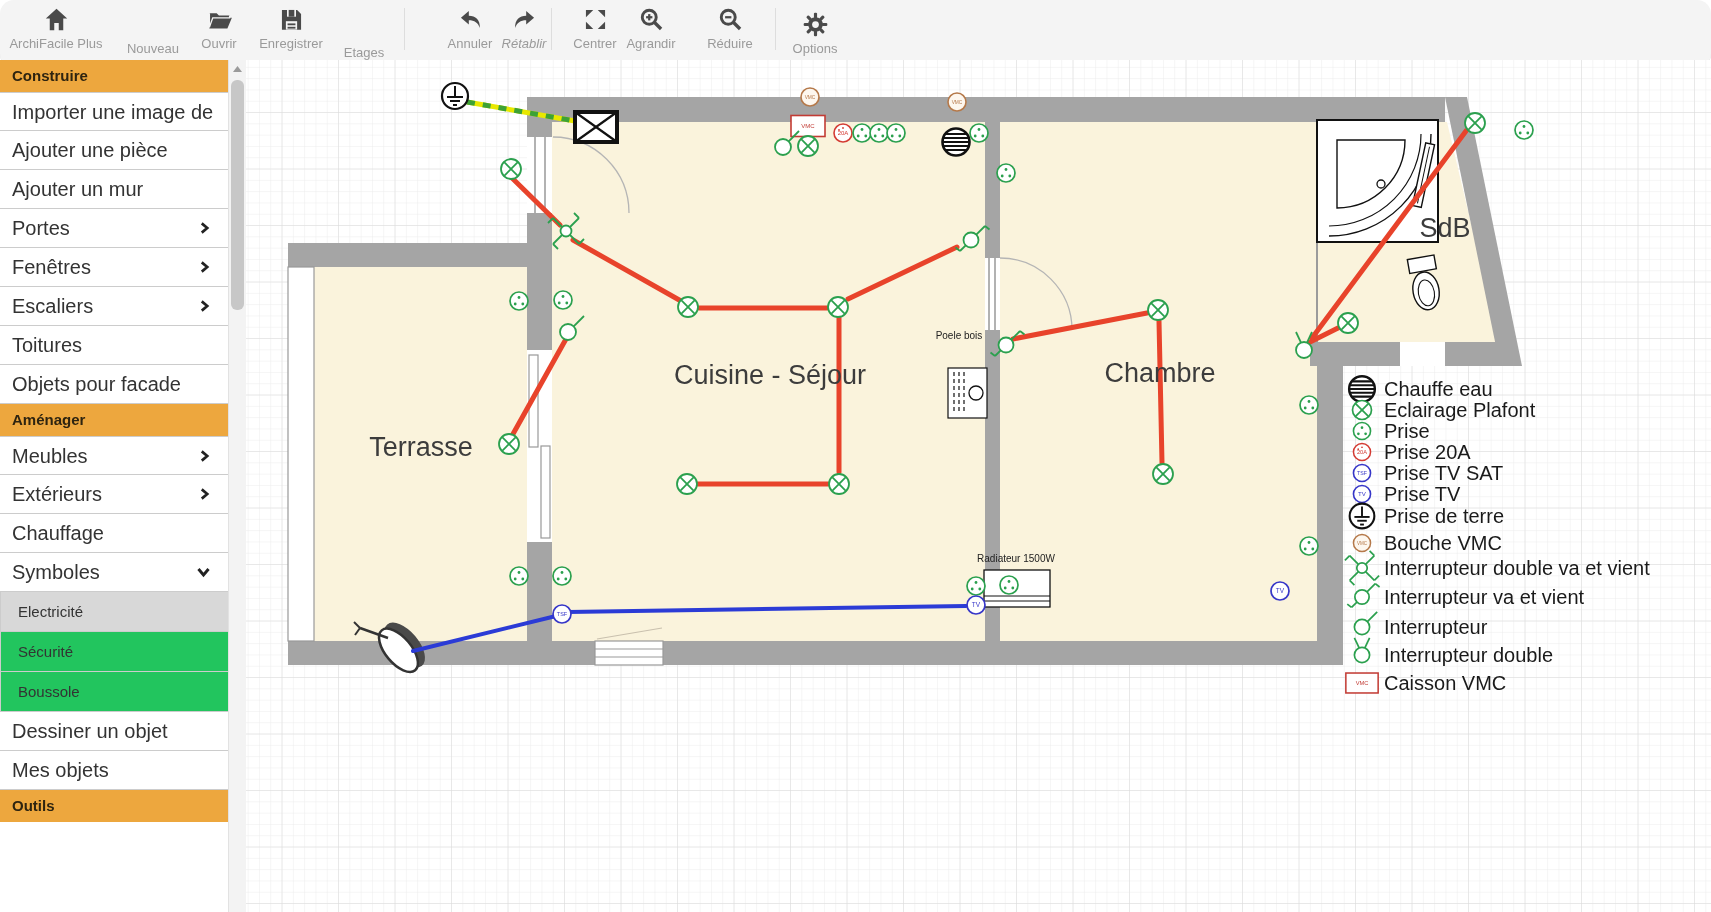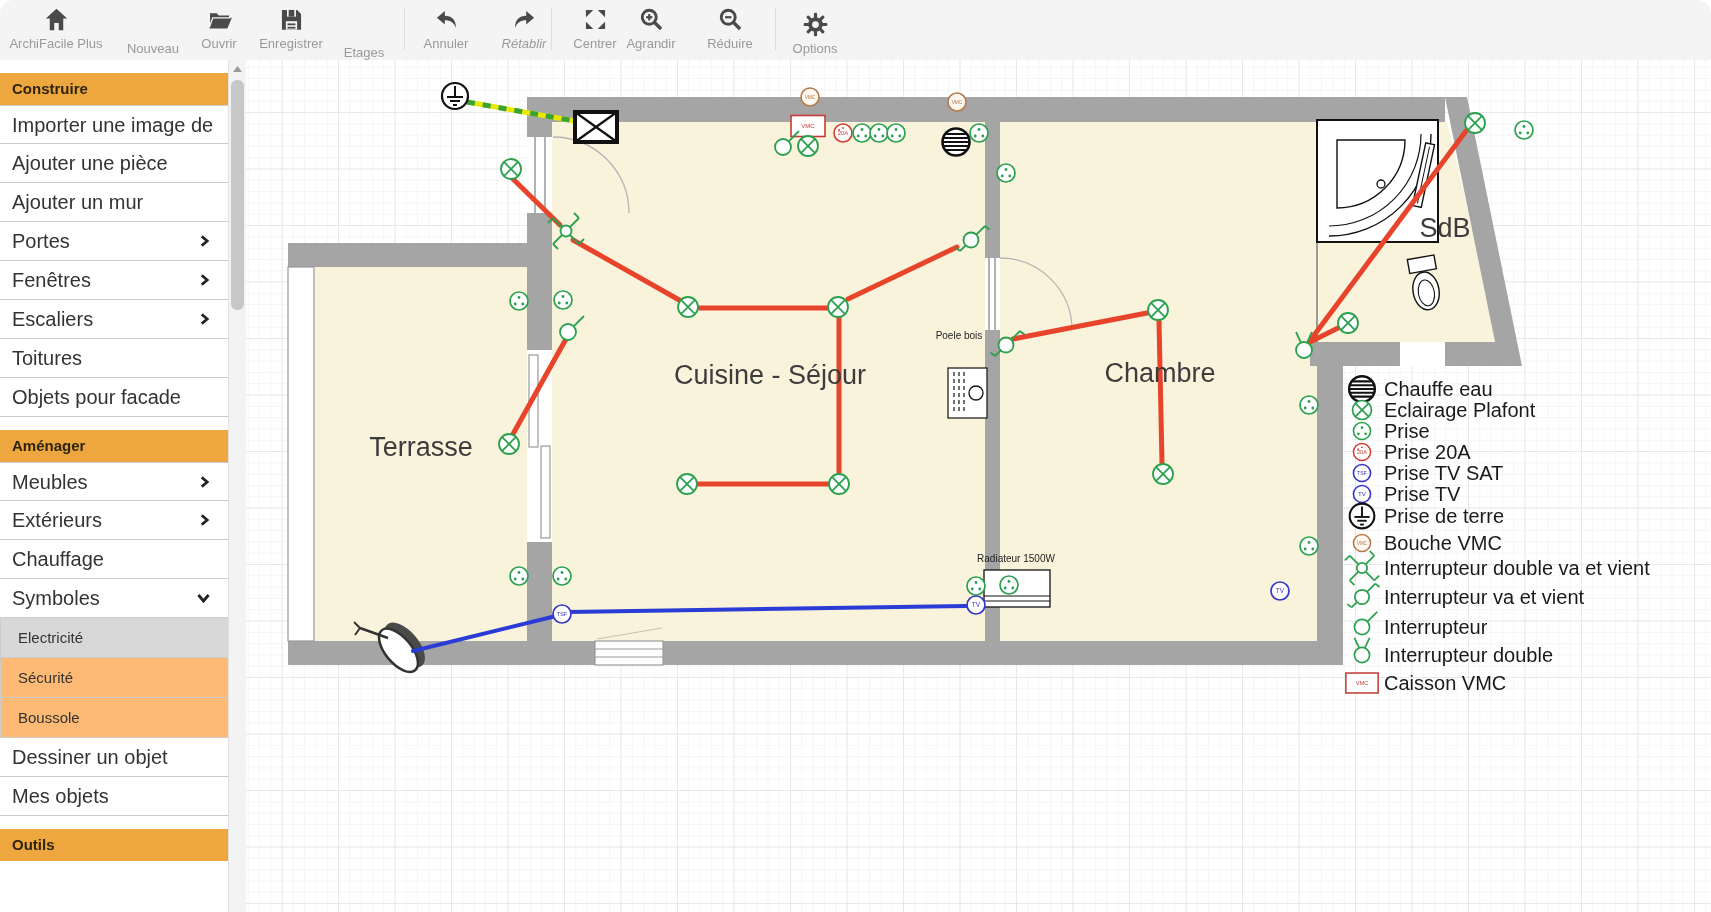--- a/index.html
+++ b/index.html
@@ -11,29 +11,29 @@
     background:#f4f4f4; border-bottom:1px solid #d9d9d9;border-radius:14px; }
   .tb-item { position:absolute; top:6px; width:96px; height:50px;
     display:flex; flex-direction:column; align-items:center; cursor:pointer; }
   .tb-item svg { width:27px; height:27px; }
   .tb-label { margin-top:3px; font-size:13px; color:#9a9a9a; white-space:nowrap; }
   .tb-sep { position:absolute; top:8px; width:1px; height:42px; background:#ddd; }
 
   
   #sidebar { position:absolute; left:0; top:60px; width:229px; height:852px;
     background:#fff; border-right:1px solid #e2e2e2; }
-  .sb-header { margin-top:13px; height:32px; background:#eda73e; color:#2e2410;
+  .sb-header { height:32px; background:#eda73e; color:#2e2410;
     font-weight:bold; font-size:15px; line-height:32px; padding-left:12px; }
   .sb-item { position:relative; height:39px; line-height:38px; font-size:20px;
     color:#333; padding-left:12px; border-bottom:1px solid #ccc; background:#fff;
     cursor:pointer; }
   .sb-item.first { border-top:1px solid #ccc; }
   .sb-sub { border-left:1px solid #ccc; }
   .sb-subitem { position:relative; height:40px; line-height:39px; font-size:15px;
-    color:#333; padding-left:17px; border-bottom:1px solid #ccc; background:#fdba74;
+    color:#333; padding-left:17px; border-bottom:1px solid #ccc; background:#22c55e;
     cursor:pointer; }
   .sb-subitem.selected { background:#d8d8d8; }
   .chev { position:absolute; right:18px; top:13px; }
   #sb-scroll { position:absolute; left:229px; top:60px; width:17px; height:852px;
     background:#f3f3f3; }
   #sb-scroll .arrowbox { width:17px; height:17px; background:#f3f3f3;
     display:flex; align-items:center; justify-content:center; }
   #sb-thumb { position:absolute; left:2px; top:20px; width:13px; height:230px;
     background:#c7c7c7; border-radius:6px; }
 
@@ -78,21 +78,21 @@
     </div>
     <div class="tb-item" style="left: 316px; gap: 36px;">
       <svg viewBox="0 0 24 24" fill="#4a4a4a">
         <rect x="4.5" y="3.5" width="15" height="3.4"></rect>
         <rect x="4.5" y="8.6" width="15" height="3.4"></rect>
         <rect x="4.5" y="13.7" width="15" height="3.4"></rect>
         <rect x="4.5" y="18.8" width="15" height="3.4"></rect>
       </svg>
       <span class="tb-label">Etages</span>
     </div>
-    <div class="tb-item" style="left: 398px;">
+    <div class="tb-item" style="left: 422px;">
       <svg viewBox="0 0 24 24" fill="#4a4a4a">
         <path d="M10.5 4.5 L3.5 10.5 L10.5 16.5 V12.6 C15.5 12.6 18.8 14.8 20.3 19.5 C20.6 12 16.5 8.6 10.5 8.6 Z"></path>
       </svg>
       <span class="tb-label">Annuler</span>
     </div>
     <div class="tb-item" style="left: 476px; font-style: italic;">
       <svg viewBox="0 0 24 24" fill="#4a4a4a">
         <path d="M13.5 4.5 L20.5 10.5 L13.5 16.5 V12.6 C8.5 12.6 5.2 14.8 3.7 19.5 C3.4 12 7.5 8.6 13.5 8.6 Z"></path>
       </svg>
       <span class="tb-label">Rétablir</span>

